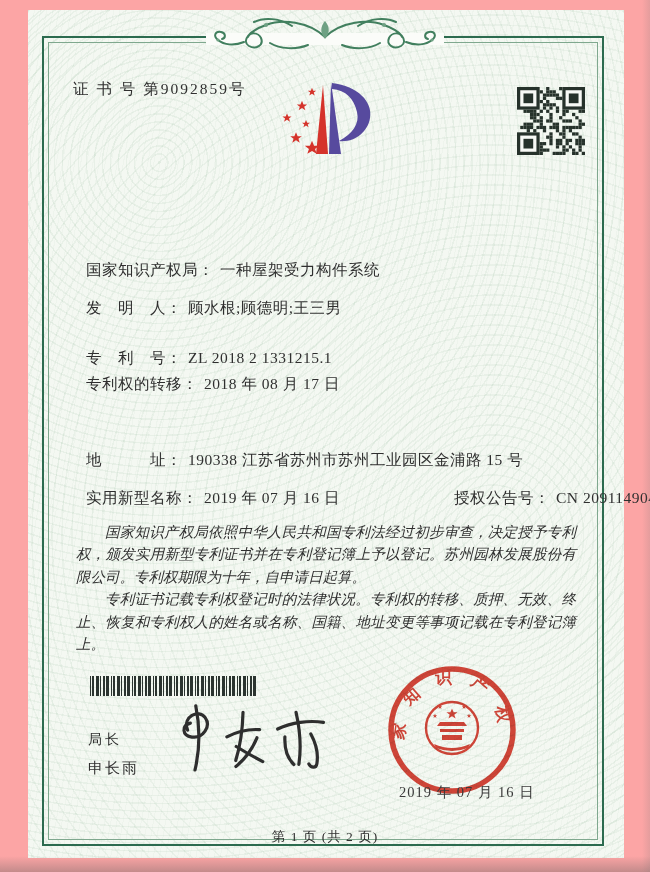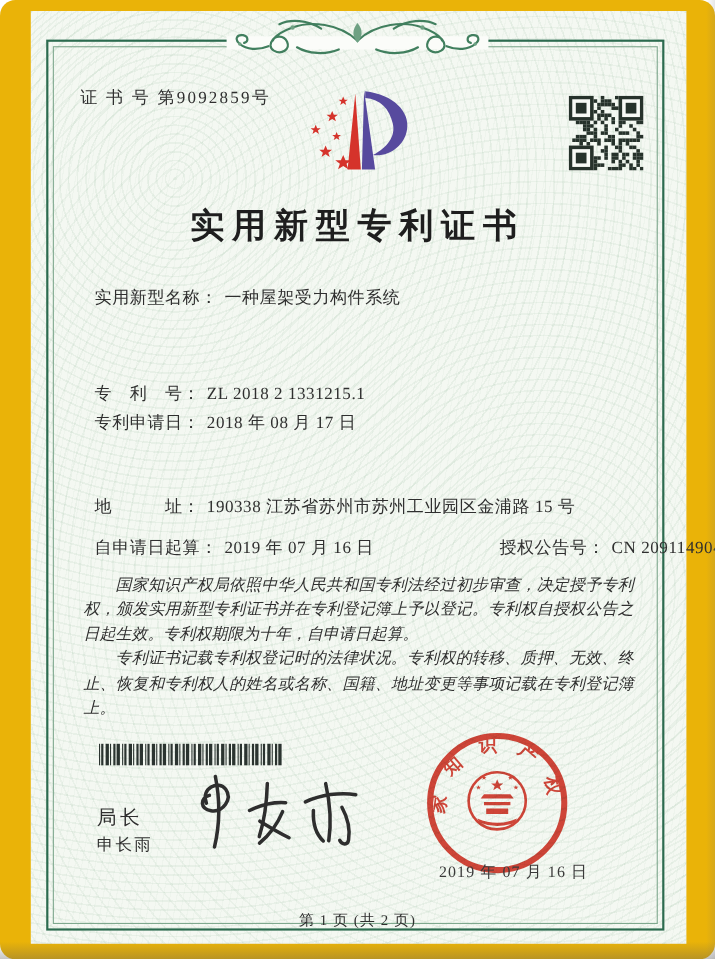--- a/index.html
+++ b/index.html
@@ -1,18 +1,18 @@
 <!DOCTYPE html>
 <html><head>
 <meta charset="utf-8">
 <style>
   html,body{margin:0;padding:0;}
   body{width:650px;height:872px;position:relative;overflow:hidden;background:#ffffff;
        font-family:"Liberation Serif","DejaVu Serif",serif;color:#2f2f2f;}
-  .page{position:absolute;inset:0;background:#eab308;border-radius:14px;}
+  .page{position:absolute;inset:0;background:#fca5a5;}
   .paper{position:absolute;left:28px;top:10px;width:596px;height:848px;
     background-color:#f4f8f2;
     background-image:
       repeating-radial-gradient(circle at 22% 18%, rgba(124,170,134,0.10) 0 1.5px, rgba(0,0,0,0) 1.5px 8px),
       repeating-radial-gradient(circle at 78% 62%, rgba(124,170,134,0.09) 0 1.5px, rgba(0,0,0,0) 1.5px 10px),
       repeating-linear-gradient(100deg, rgba(124,170,134,0.05) 0 1px, rgba(0,0,0,0) 1px 6px);}
   .frame-outer{position:absolute;left:42px;top:36px;width:562px;height:810px;
     border:2.5px solid #2c6b4f;box-sizing:border-box;}
   .frame-inner{position:absolute;left:48px;top:42px;width:550px;height:798px;
     border:1px solid #7fa88e;box-sizing:border-box;}
@@ -22,21 +22,21 @@
   .qr{position:absolute;left:517px;top:87px;width:68px;height:68px;}
   .title{position:absolute;left:0;right:0;top:184px;text-align:center;
     font-size:31px;font-weight:700;letter-spacing:7px;color:#1e1e1e;}
   .row{position:absolute;left:86px;font-size:15.5px;letter-spacing:.5px;white-space:nowrap;}
   .row .lbl{margin-right:6px;}
   .grant2{position:absolute;left:368px;top:0;}
   .paras{position:absolute;left:76px;top:521px;width:500px;font-size:14.5px;line-height:22.4px;
     text-align:justify;font-style:italic;}
   .paras p{margin:0;text-indent:2em;}
   .barcode{position:absolute;left:90px;top:676px;width:170px;height:20px;}
-  .officer{position:absolute;left:88px;top:731px;font-size:18px;letter-spacing:3px;}
+  .officer{position:absolute;left:88px;top:731px;font-size:14px;letter-spacing:3px;}
   .officer-name{position:absolute;left:88px;top:759px;font-size:15px;letter-spacing:2px;}
   .signature{position:absolute;left:158px;top:696px;width:185px;height:88px;transform:rotate(-2deg);}
   .seal{position:absolute;left:382px;top:660px;width:140px;height:140px;mix-blend-mode:multiply;opacity:.93;}
   .seal-date{position:absolute;left:399px;top:783px;font-size:14.5px;letter-spacing:1px;color:#3a3a3a;z-index:5;}
   .footer{position:absolute;left:0;right:0;top:828px;text-align:center;font-size:13.5px;letter-spacing:1px;}
   .scan-shadow{position:absolute;left:0;right:0;bottom:0;height:16px;
     background:linear-gradient(to bottom, rgba(0,0,0,0), rgba(90,90,90,0.35));}
   .scan-shadow-r{position:absolute;top:0;bottom:0;right:0;width:8px;
     background:linear-gradient(to right, rgba(0,0,0,0), rgba(120,120,120,0.18));}
 </style>
@@ -234,43 +234,45 @@
         <rect x="6.476190476190476" y="6.476190476190476" width="9.714285714285715" height="9.714285714285715" fill="#26322b"></rect>
         <rect x="45.333333333333336" y="0" width="22.666666666666668" height="22.666666666666668" fill="#26322b"></rect>
         <rect x="48.57142857142857" y="3.238095238095238" width="16.19047619047619" height="16.19047619047619" fill="#f7f9f5"></rect>
         <rect x="51.80952380952381" y="6.476190476190476" width="9.714285714285715" height="9.714285714285715" fill="#26322b"></rect>
         <rect x="0" y="45.333333333333336" width="22.666666666666668" height="22.666666666666668" fill="#26322b"></rect>
         <rect x="3.238095238095238" y="48.57142857142857" width="16.19047619047619" height="16.19047619047619" fill="#f7f9f5"></rect>
         <rect x="6.476190476190476" y="51.80952380952381" width="9.714285714285715" height="9.714285714285715" fill="#26322b"></rect>
       </svg>
   </div>
 
-  <div class="title">实用新型专利证书</div>
 
   <div class="row" style="top:260px">
-    <span class="lbl">实用新型名称：</span><span class="val">一种屋架受力构件系统</span>
+    <span class="lbl">国家知识产权局：</span><span class="val">一种屋架受力构件系统</span>
+  </div>
+  <div class="row" style="top:298px">
+    <span class="lbl">发　明　人：</span><span class="val">顾水根;顾德明;王三男</span>
   </div>
   <div class="row" style="top:348px">
     <span class="lbl">专　利　号：</span><span class="val">ZL 2018 2 1331215.1</span>
   </div>
   <div class="row" style="top:374px">
-    <span class="lbl">专利申请日：</span><span class="val">2018 年 08 月 17 日</span>
+    <span class="lbl">专利权的转移：</span><span class="val">2018 年 08 月 17 日</span>
   </div>
   <div class="row" style="top:450px">
     <span class="lbl">地　　　址：</span><span class="val">190338 江苏省苏州市苏州工业园区金浦路 15 号</span>
   </div>
   <div class="row" style="top:488px">
-    <span class="lbl">自申请日起算：</span><span class="val">2019 年 07 月 16 日</span>
+    <span class="lbl">实用新型名称：</span><span class="val">2019 年 07 月 16 日</span>
     <span class="grant2">
       <span class="lbl">授权公告号：</span><span class="val">CN 209114904 U</span>
     </span>
   </div>
 
   <div class="paras">
-    <p>国家知识产权局依照中华人民共和国专利法经过初步审查，决定授予专利权，颁发实用新型专利证书并在专利登记簿上予以登记。专利权自授权公告之日起生效。专利权期限为十年，自申请日起算。</p>
+    <p>国家知识产权局依照中华人民共和国专利法经过初步审查，决定授予专利权，颁发实用新型专利证书并在专利登记簿上予以登记。苏州园林发展股份有限公司。专利权期限为十年，自申请日起算。</p>
     <p>专利证书记载专利权登记时的法律状况。专利权的转移、质押、无效、终止、恢复和专利权人的姓名或名称、国籍、地址变更等事项记载在专利登记簿上。</p>
   </div>
 
   <div class="barcode">
     <svg id="bcsvg" width="170" height="20" viewBox="0 0 170 20">
         <rect x="0" y="0" width="1" height="20" fill="#2b3430"></rect>
         <rect x="2" y="0" width="2" height="20" fill="#2b3430"></rect>
         <rect x="6" y="0" width="3" height="20" fill="#2b3430"></rect>
         <rect x="10" y="0" width="1" height="20" fill="#2b3430"></rect>
         <rect x="13" y="0" width="2" height="20" fill="#2b3430"></rect>

